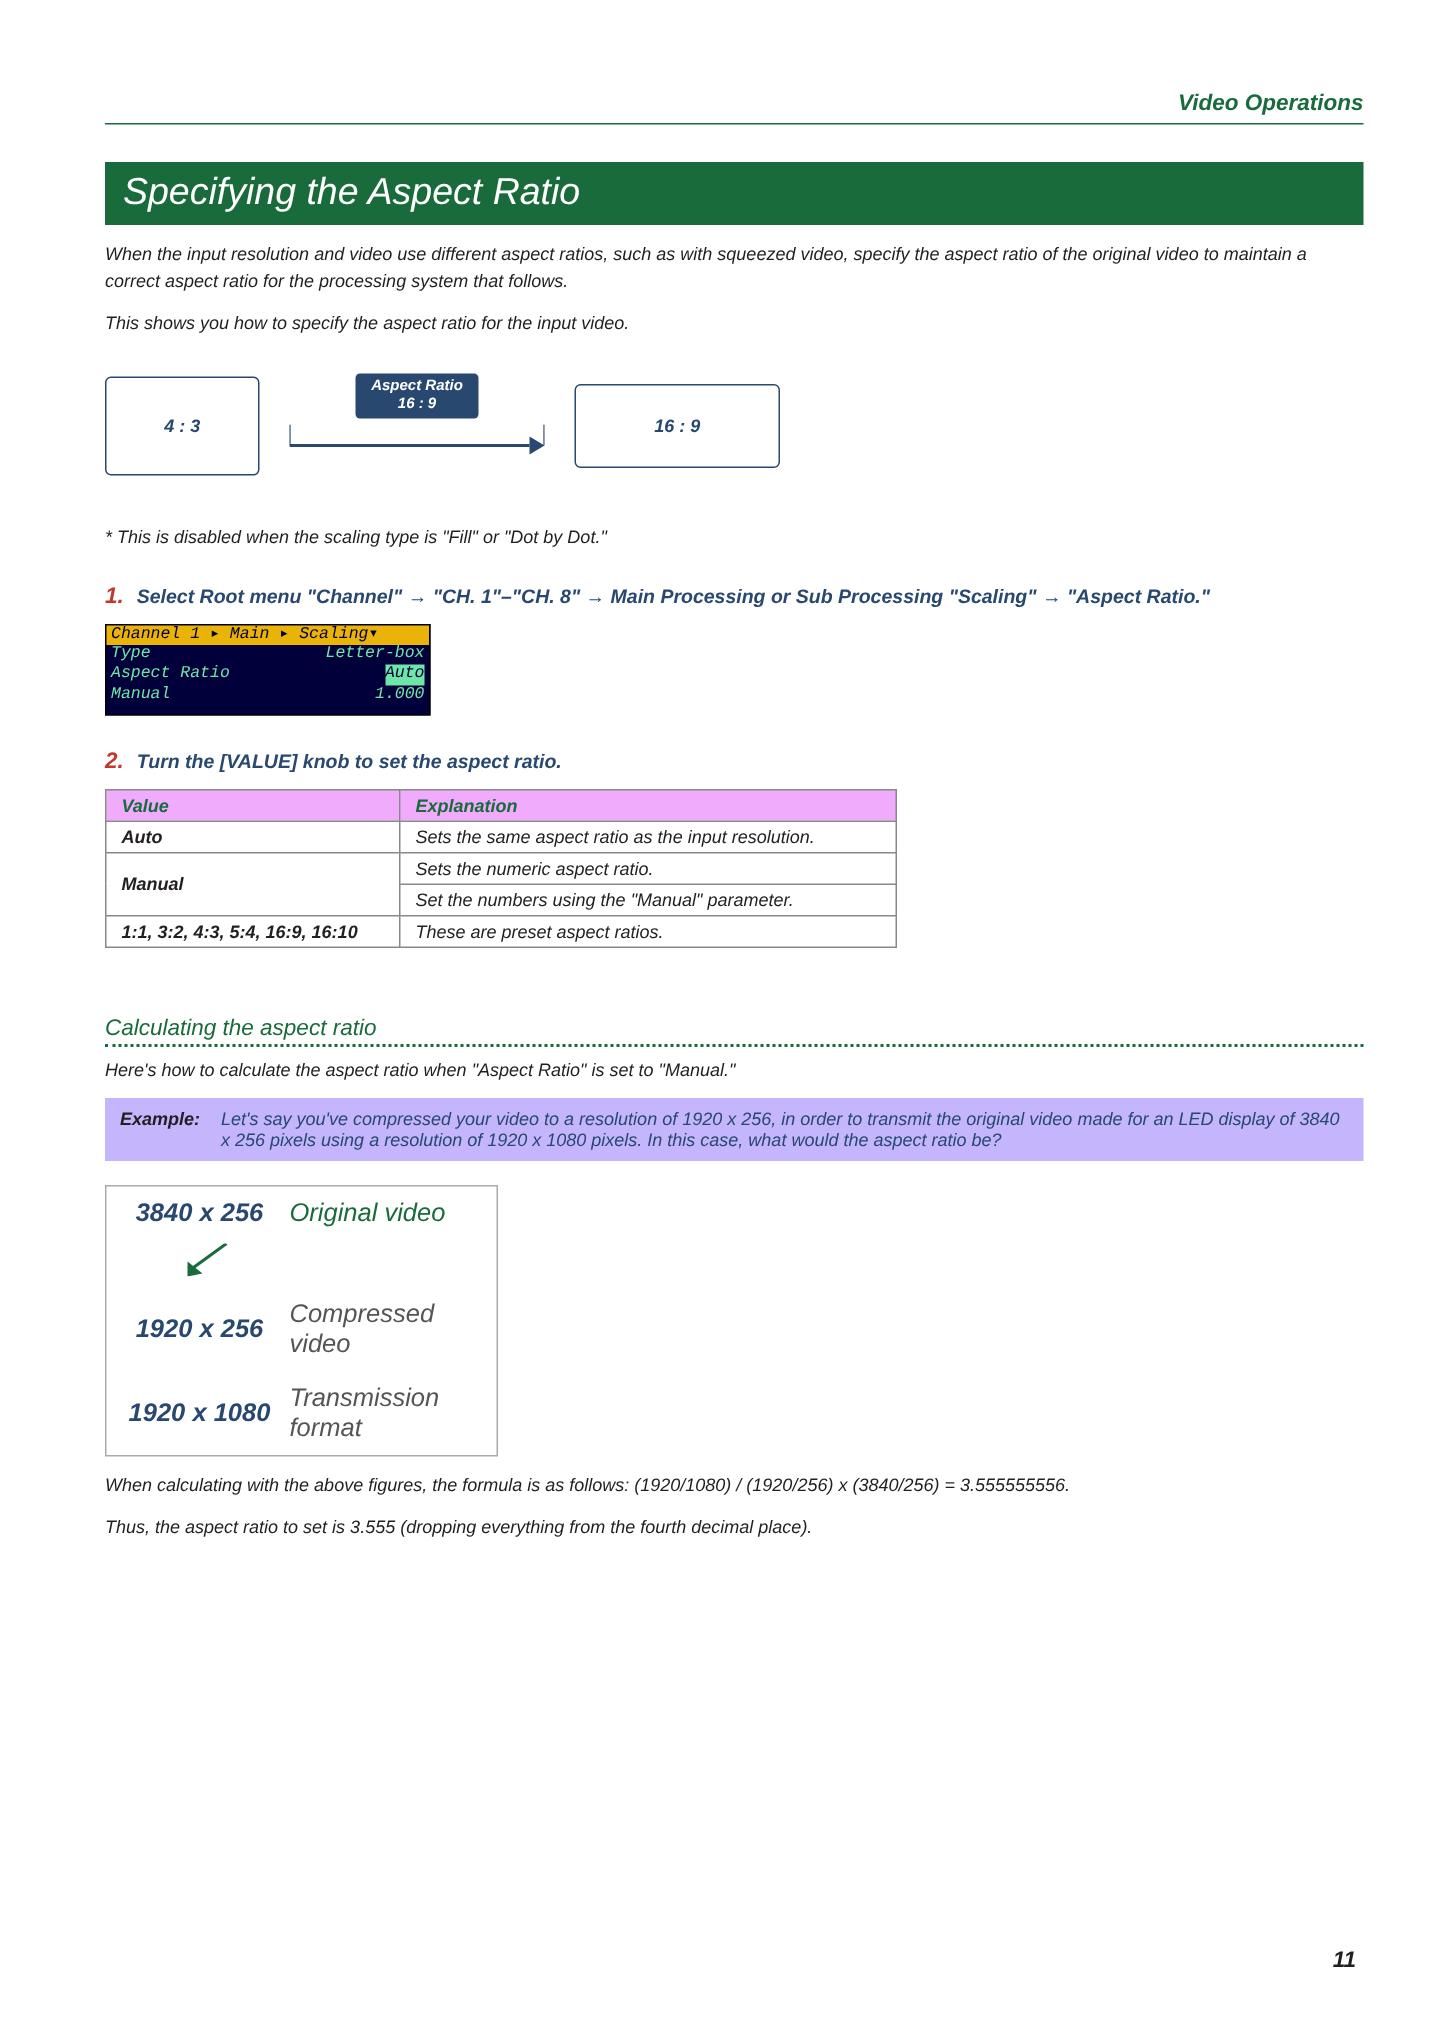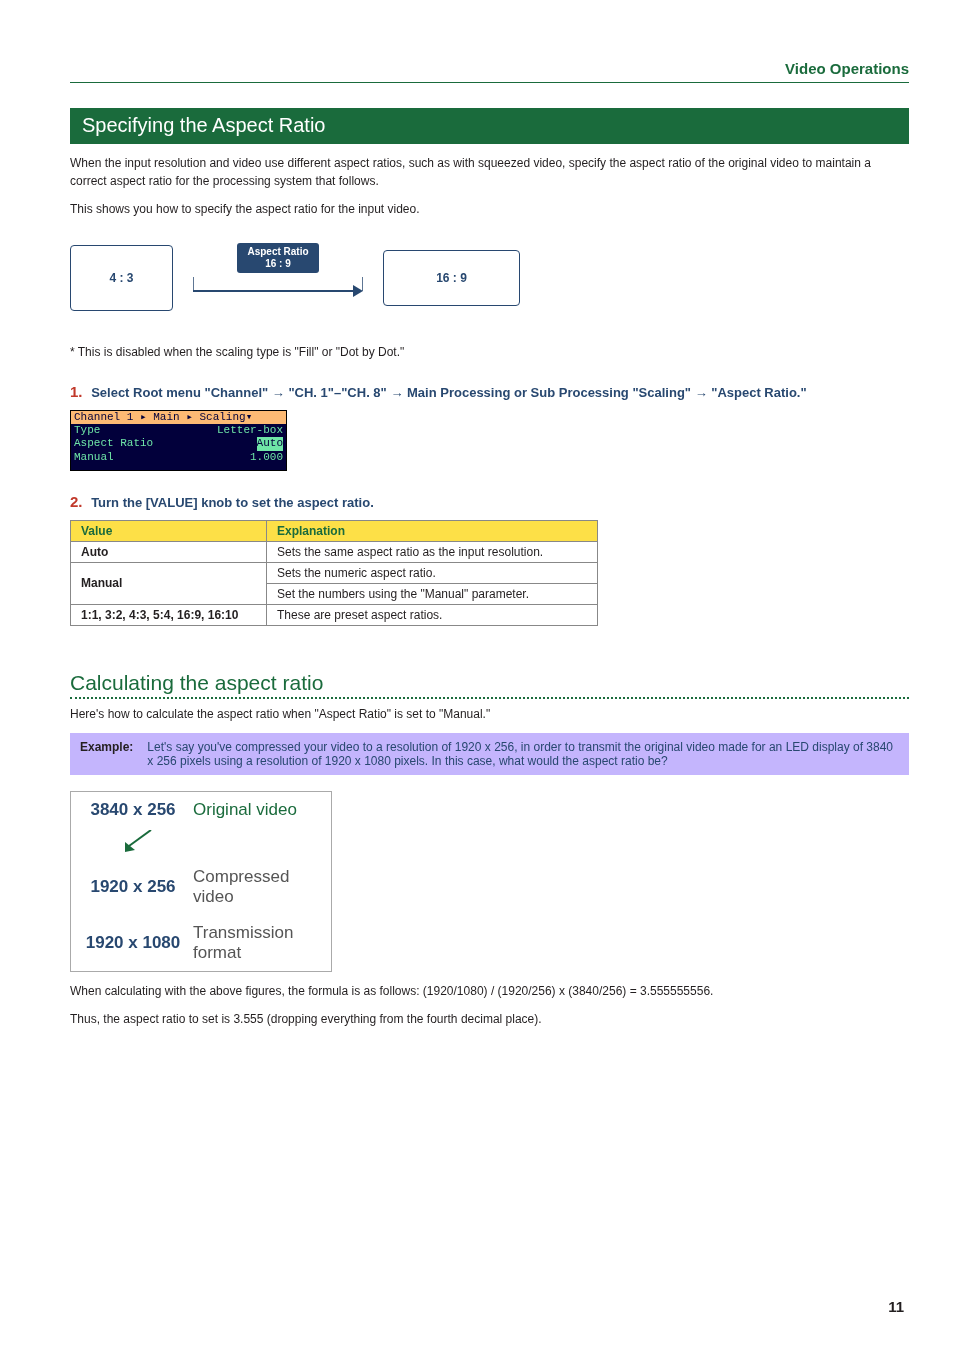--- a/index.html
+++ b/index.html
@@ -9,36 +9,37 @@
     color: #231f20;
     background: #fff;
     width: 954px;
   }
   .page {
     width: 954px;
     box-sizing: border-box;
     padding: 60px 45px 40px 70px;
     position: relative;
     min-height: 1350px;
+    font-style: italic;
   }
   .header-label {
     color: #1a6b3c;
     font-weight: bold;
     text-align: right;
     font-size: 15px;
   }
   .header-rule {
     border: 0;
     border-top: 1.5px solid #1a6b3c;
     margin: 5px 0 25px 0;
   }
   .title-bar {
     background: #1a6b3c;
     color: #fff;
-    font-size: 20px;
+    font-size: 25px;
     padding: 6px 12px 7px 12px;
     font-weight: normal;
   }
   .body-text {
     font-size: 12px;
     line-height: 1.5;
     margin: 10px 0;
   }
   .diagram1 {
     display: flex;
@@ -89,21 +90,21 @@
     color: #6fe6a7;
     font-family: "Courier New", monospace;
     font-size: 11px;
     width: 215px;
     padding: 0;
     line-height: 1.2;
     border: 1px solid #000;
     margin-top: 6px;
   }
   .menu-screenshot .top {
-    background: #fdba74;
+    background: #eab308;
     color: #02003b;
     padding: 0 3px;
     display: flex;
     justify-content: flex-start;
   }
   .menu-screenshot .row {
     display: flex;
     justify-content: space-between;
     padding: 0 3px;
   }
@@ -112,28 +113,28 @@
     border-collapse: collapse;
     margin-top: 8px;
     font-size: 12px;
   }
   table.vals th, table.vals td {
     border: 1px solid #888;
     padding: 3px 10px;
     text-align: left;
   }
   table.vals th {
-    background: #fde047;
+    background: #f0abfc;
     color: #1a6b3c;
     font-weight: bold;
   }
   table.vals td.bold { font-weight: bold; }
   .sub-heading {
     color: #1a6b3c;
-    font-size: 21px;
+    font-size: 15px;
     margin-top: 45px;
     margin-bottom: 1px;
   }
   .dotted {
     border: 0;
     border-top: 2px dotted #1a6b3c;
     margin: 2px 0 6px 0;
   }
   .example-box {
     display: flex;

